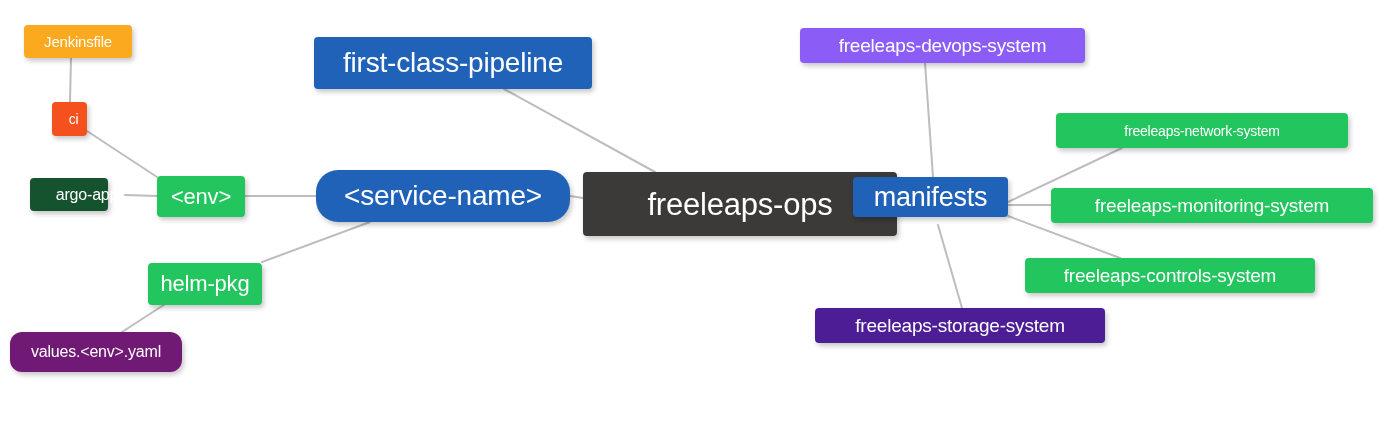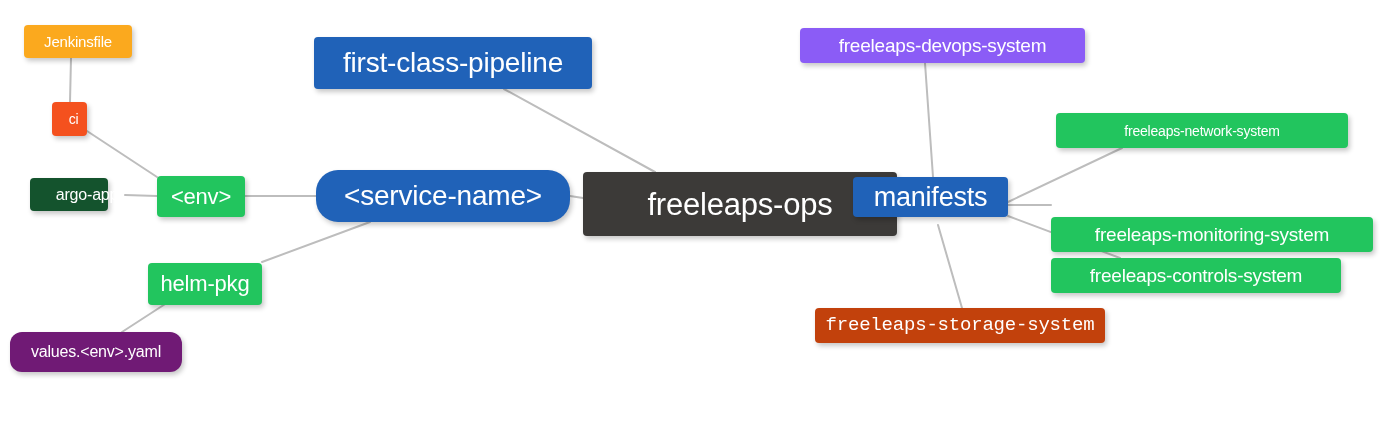--- a/index.html
+++ b/index.html
@@ -96,23 +96,23 @@
       </div>
       <div class="mm-node" style="left: 853px; top: 177px; width: 155px; height: 40px; background: rgb(32, 98, 184); font-size: 27px;">
         <span class="mm-label">manifests</span>
       </div>
       <div class="mm-node" style="left: 800px; top: 28px; width: 285px; height: 35px; background: #8b5cf6; font-size: 19px;">
         <span class="mm-label">freeleaps-devops-system</span>
       </div>
       <div class="mm-node" style="left: 1056px; top: 113px; width: 292px; height: 35px; background: rgb(34, 197, 94); font-size: 14px;">
         <span class="mm-label">freeleaps-network-system</span>
       </div>
-      <div class="mm-node" style="left: 1051px; top: 188px; width: 322px; height: 35px; background: rgb(34, 197, 94); font-size: 19px; margin-top: 29px;">
+      <div class="mm-node" style="left: 1051px; top: 188px; width: 322px; height: 35px; background: rgb(34, 197, 94); font-size: 19px;">
         <span class="mm-label">freeleaps-monitoring-system</span>
       </div>
-      <div class="mm-node" style="left: 1051px; top: 258px; width: 290px; height: 35px; background: rgb(34, 197, 94); font-size: 19px;">
+      <div class="mm-node" style="left: 1025px; top: 258px; width: 290px; height: 35px; background: rgb(34, 197, 94); font-size: 19px;">
         <span class="mm-label">freeleaps-controls-system</span>
       </div>
-      <div class="mm-node" style="left: 815px; top: 308px; width: 290px; height: 35px; background: #c2410c; font-size: 19px; font-family: Liberation Mono, monospace;">
+      <div class="mm-node" style="left: 815px; top: 308px; width: 290px; height: 35px; background: #4c1d95; font-size: 19px;">
         <span class="mm-label">freeleaps-storage-system</span>
       </div>
     </div>
 </div>
 
 </body></html>

